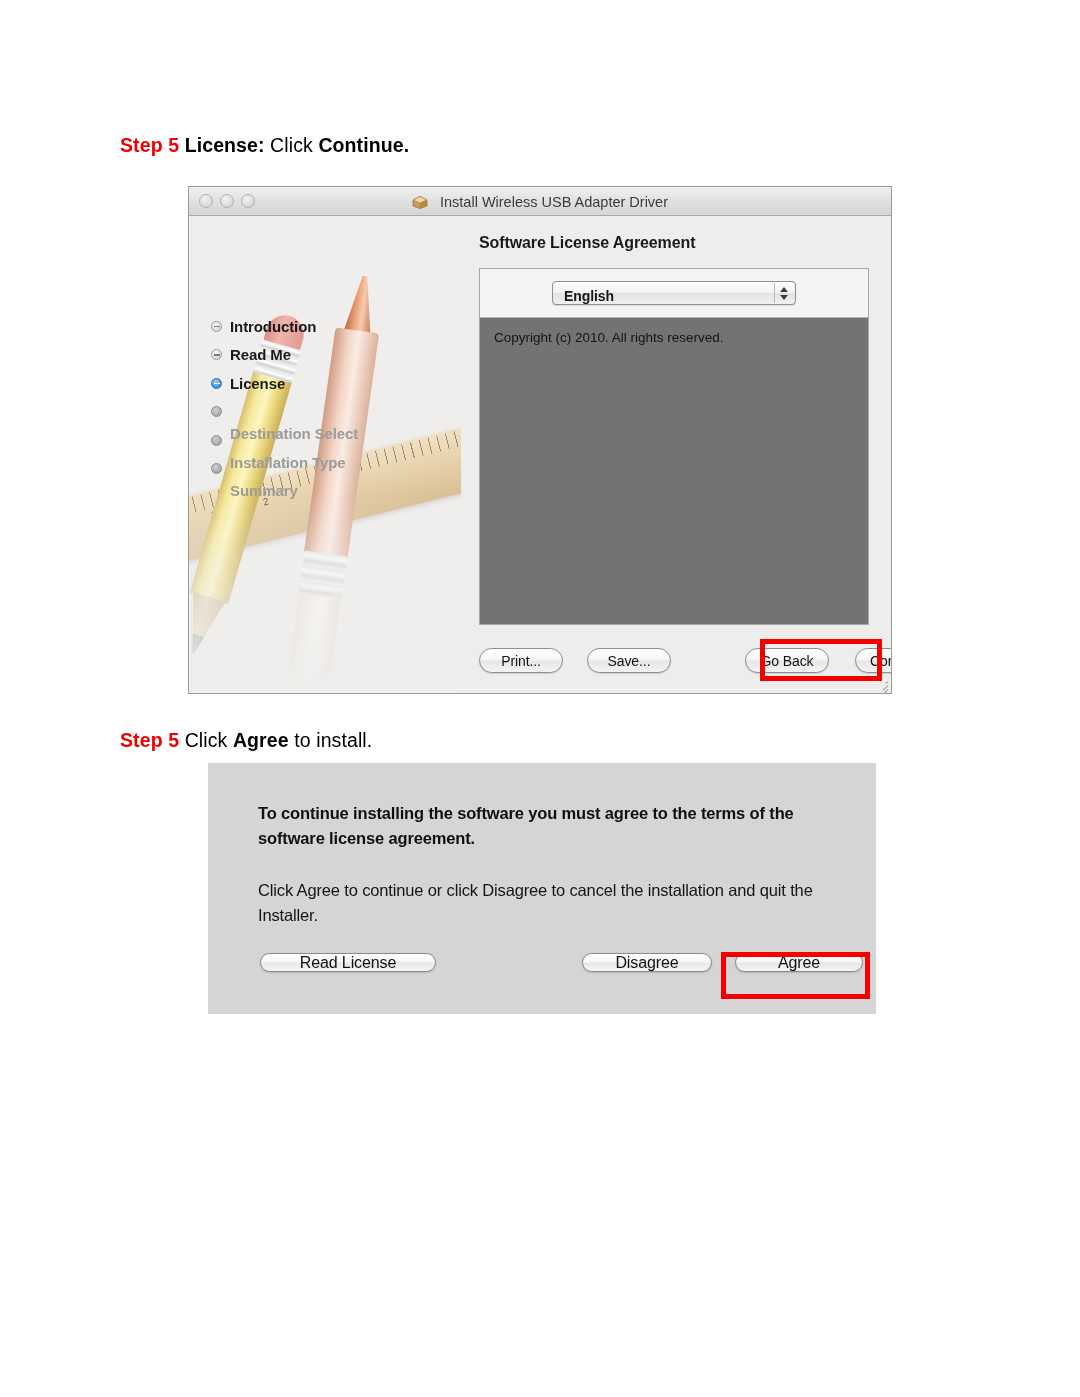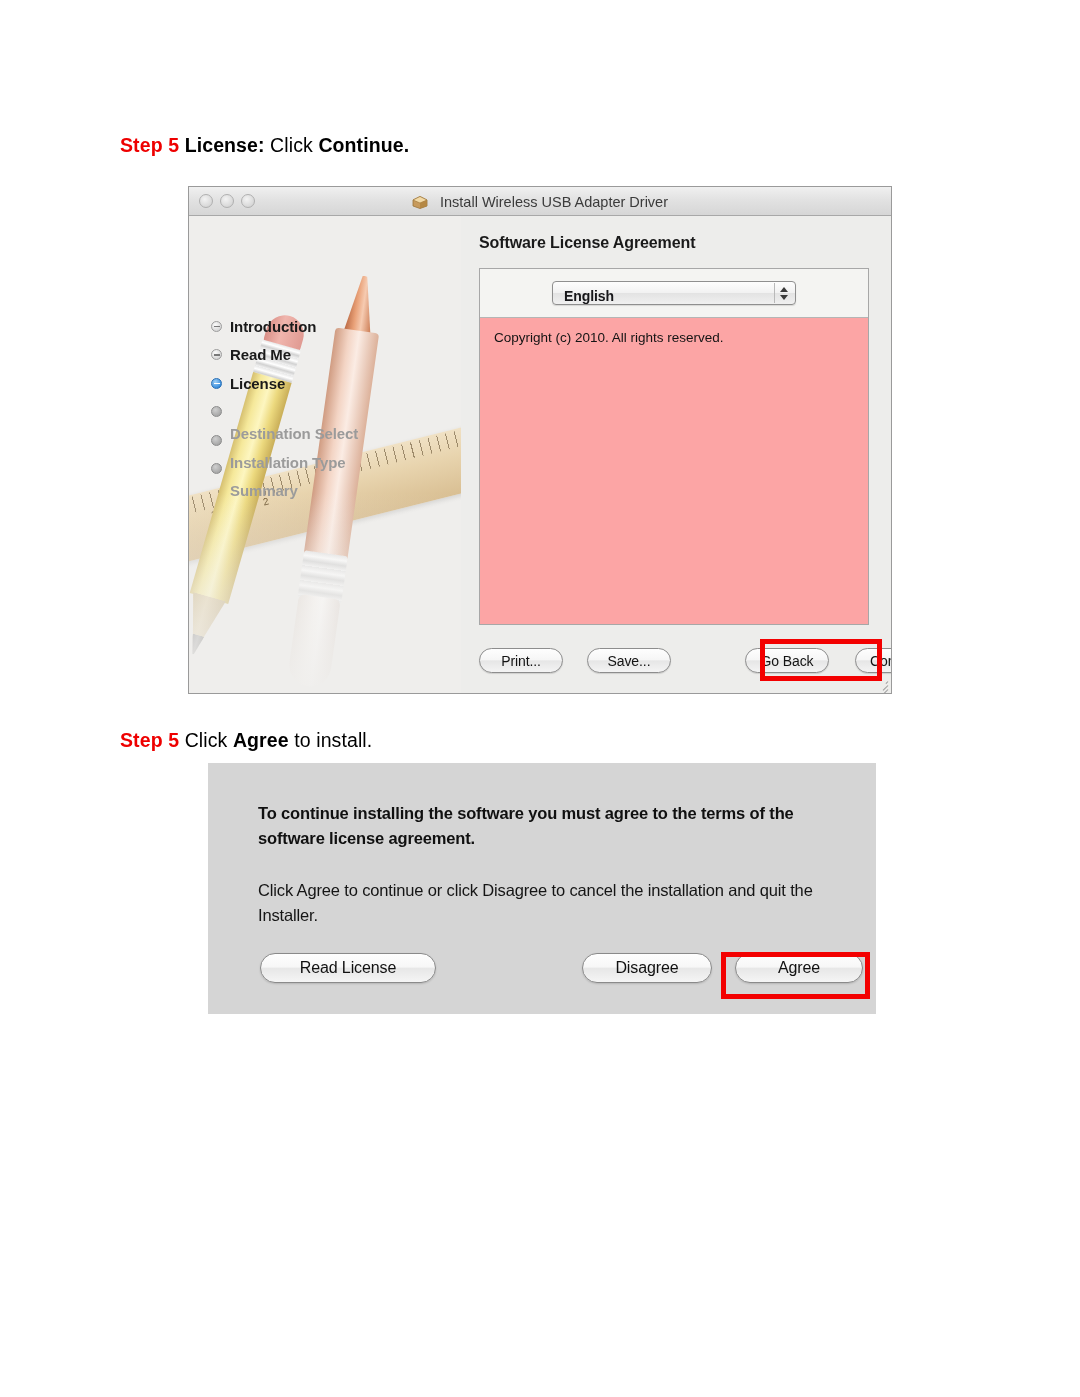--- a/index.html
+++ b/index.html
@@ -360,21 +360,21 @@
     border-right: 4px solid transparent;
   }
   .stepper .up { border-bottom: 5px solid #3a3a3a; }
   .stepper .down { border-top: 5px solid #3a3a3a; }
 
   .license-text {
     position: absolute;
     left: 0; right: 0; top: 49px; bottom: 0;
     padding: 12px 14px;
     box-sizing: border-box;
-    background: #fca5a5;
+    background: #737373;
   }
   .license-text p {
     margin: 0;
     font-size: 13.5px;
     color: #141414;
     font-family: "Liberation Sans", sans-serif;
   }
 
   
   .btn-row {
@@ -470,21 +470,21 @@
     padding-top: 27px;
   }
   .dlg-btns {
     position: absolute;
     left: 0; right: 0;
     top: 190px;
     height: 40px;
   }
   .dlg-btn {
     position: absolute;
-    height: 30px;
+    height: 19px;
     padding: 0 20px;
     background: linear-gradient(to bottom, #fefefe 0%, #f7f7f7 46%, #e7e7e7 52%, #f5f5f5 100%);
     border: 1px solid #8a8a8a;
     border-radius: 15px;
     box-sizing: border-box;
     display: flex;
     align-items: center;
     justify-content: center;
     font-size: 16px;
     color: #111111;

